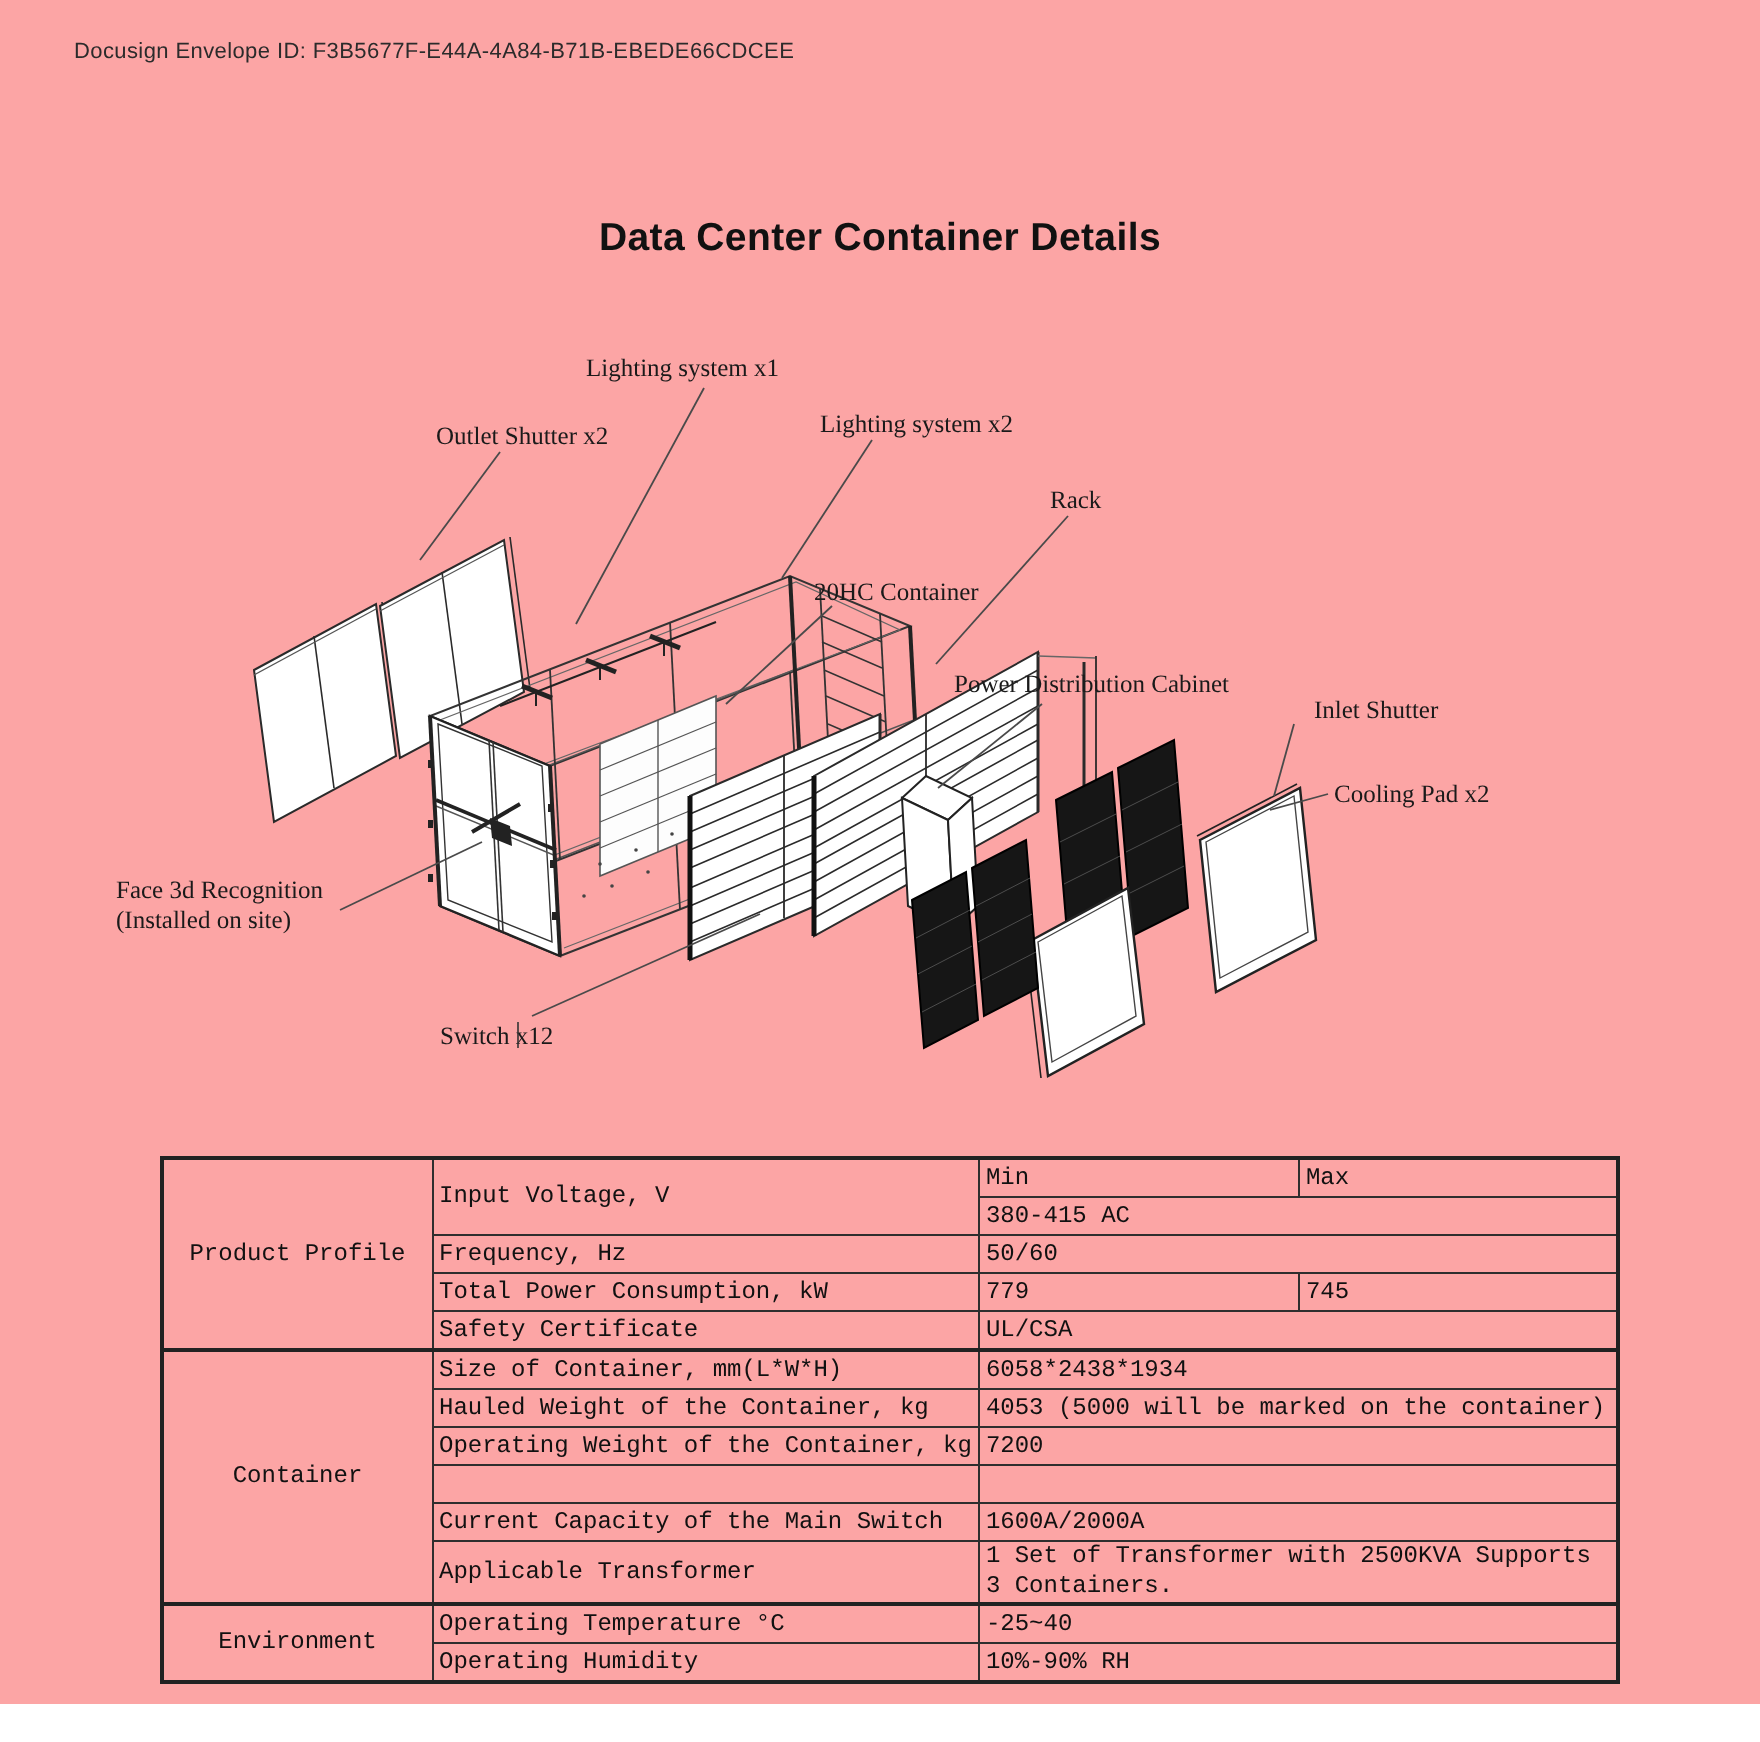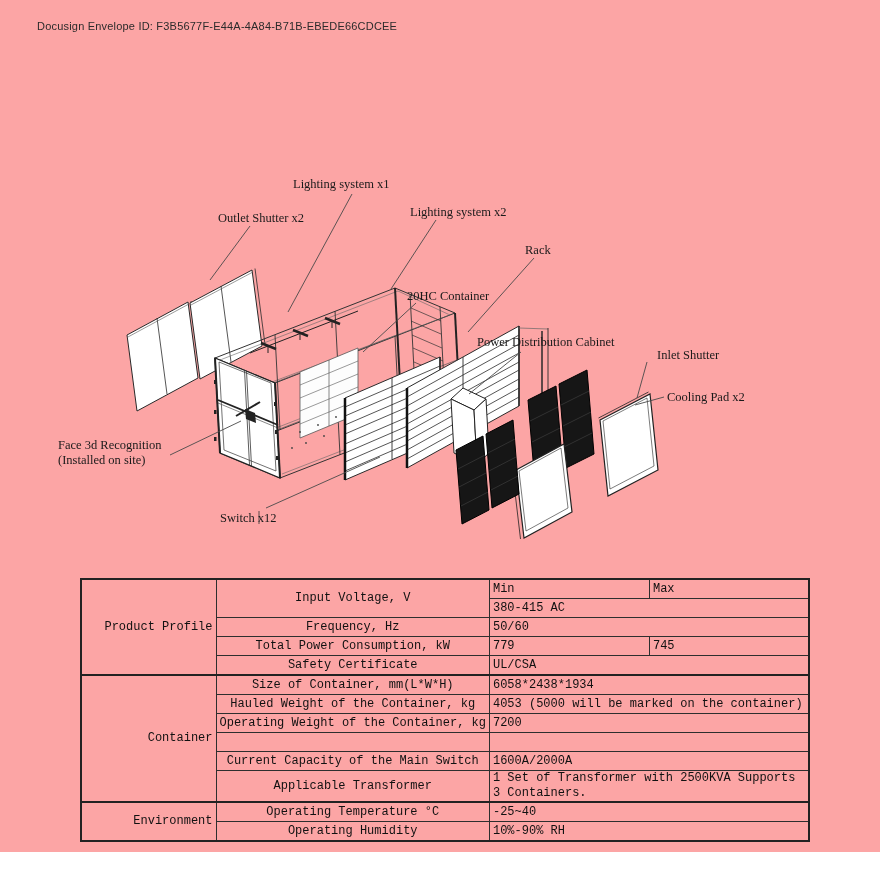--- a/index.html
+++ b/index.html
@@ -24,31 +24,32 @@
     position:absolute; left:80px; top:578px;
     border-collapse:collapse; table-layout:fixed;
     font-family:"Liberation Mono","DejaVu Sans Mono",monospace;
     font-size:12px; color:#111; border:2px solid #222;
   }
   table.spec td {
     border:1px solid #2e2e2e; height:18px; line-height:15px;
     padding:0 3px; white-space:nowrap; overflow:hidden;
   }
   table.spec tr.sec td { border-top:2px solid #222;margin-left:40px; }
-  td.cat  { text-align:right; }
-  td.attr { text-align:center; }
+  td.cat  { text-align:center; }
+  td.attr { text-align:left; }
   td.val  { }
   td.tallval { height:34px; white-space:normal; line-height:16px; }
 </style>
 </head>
 <body>
 
 <div class="page">
 
   <div class="docusign">Docusign Envelope ID: F3B5677F-E44A-4A84-B71B-EBEDE66CDCEE</div>
+  <div class="title">Data Center Container Details</div>
 
   <svg class="diagram" width="880" height="560" viewBox="0 0 880 560">
 
     <g fill="#ffffff" stroke="#2a2a2a" stroke-width="1">
       <polygon points="127,335 188,302 198,378 137,411"></polygon>
       <line x1="157" y1="318" x2="167" y2="394" stroke-width="0.8"></line>
       <line x1="127" y1="337.5" x2="188" y2="304.5" stroke-width="0.6" stroke="#555"></line>
       <line x1="191" y1="301" x2="201" y2="377" stroke-width="0.8"></line>
       <polygon points="190,303 252,270 262,346 200,379"></polygon>
       <line x1="221" y1="286" x2="231" y2="362" stroke-width="0.8"></line>

